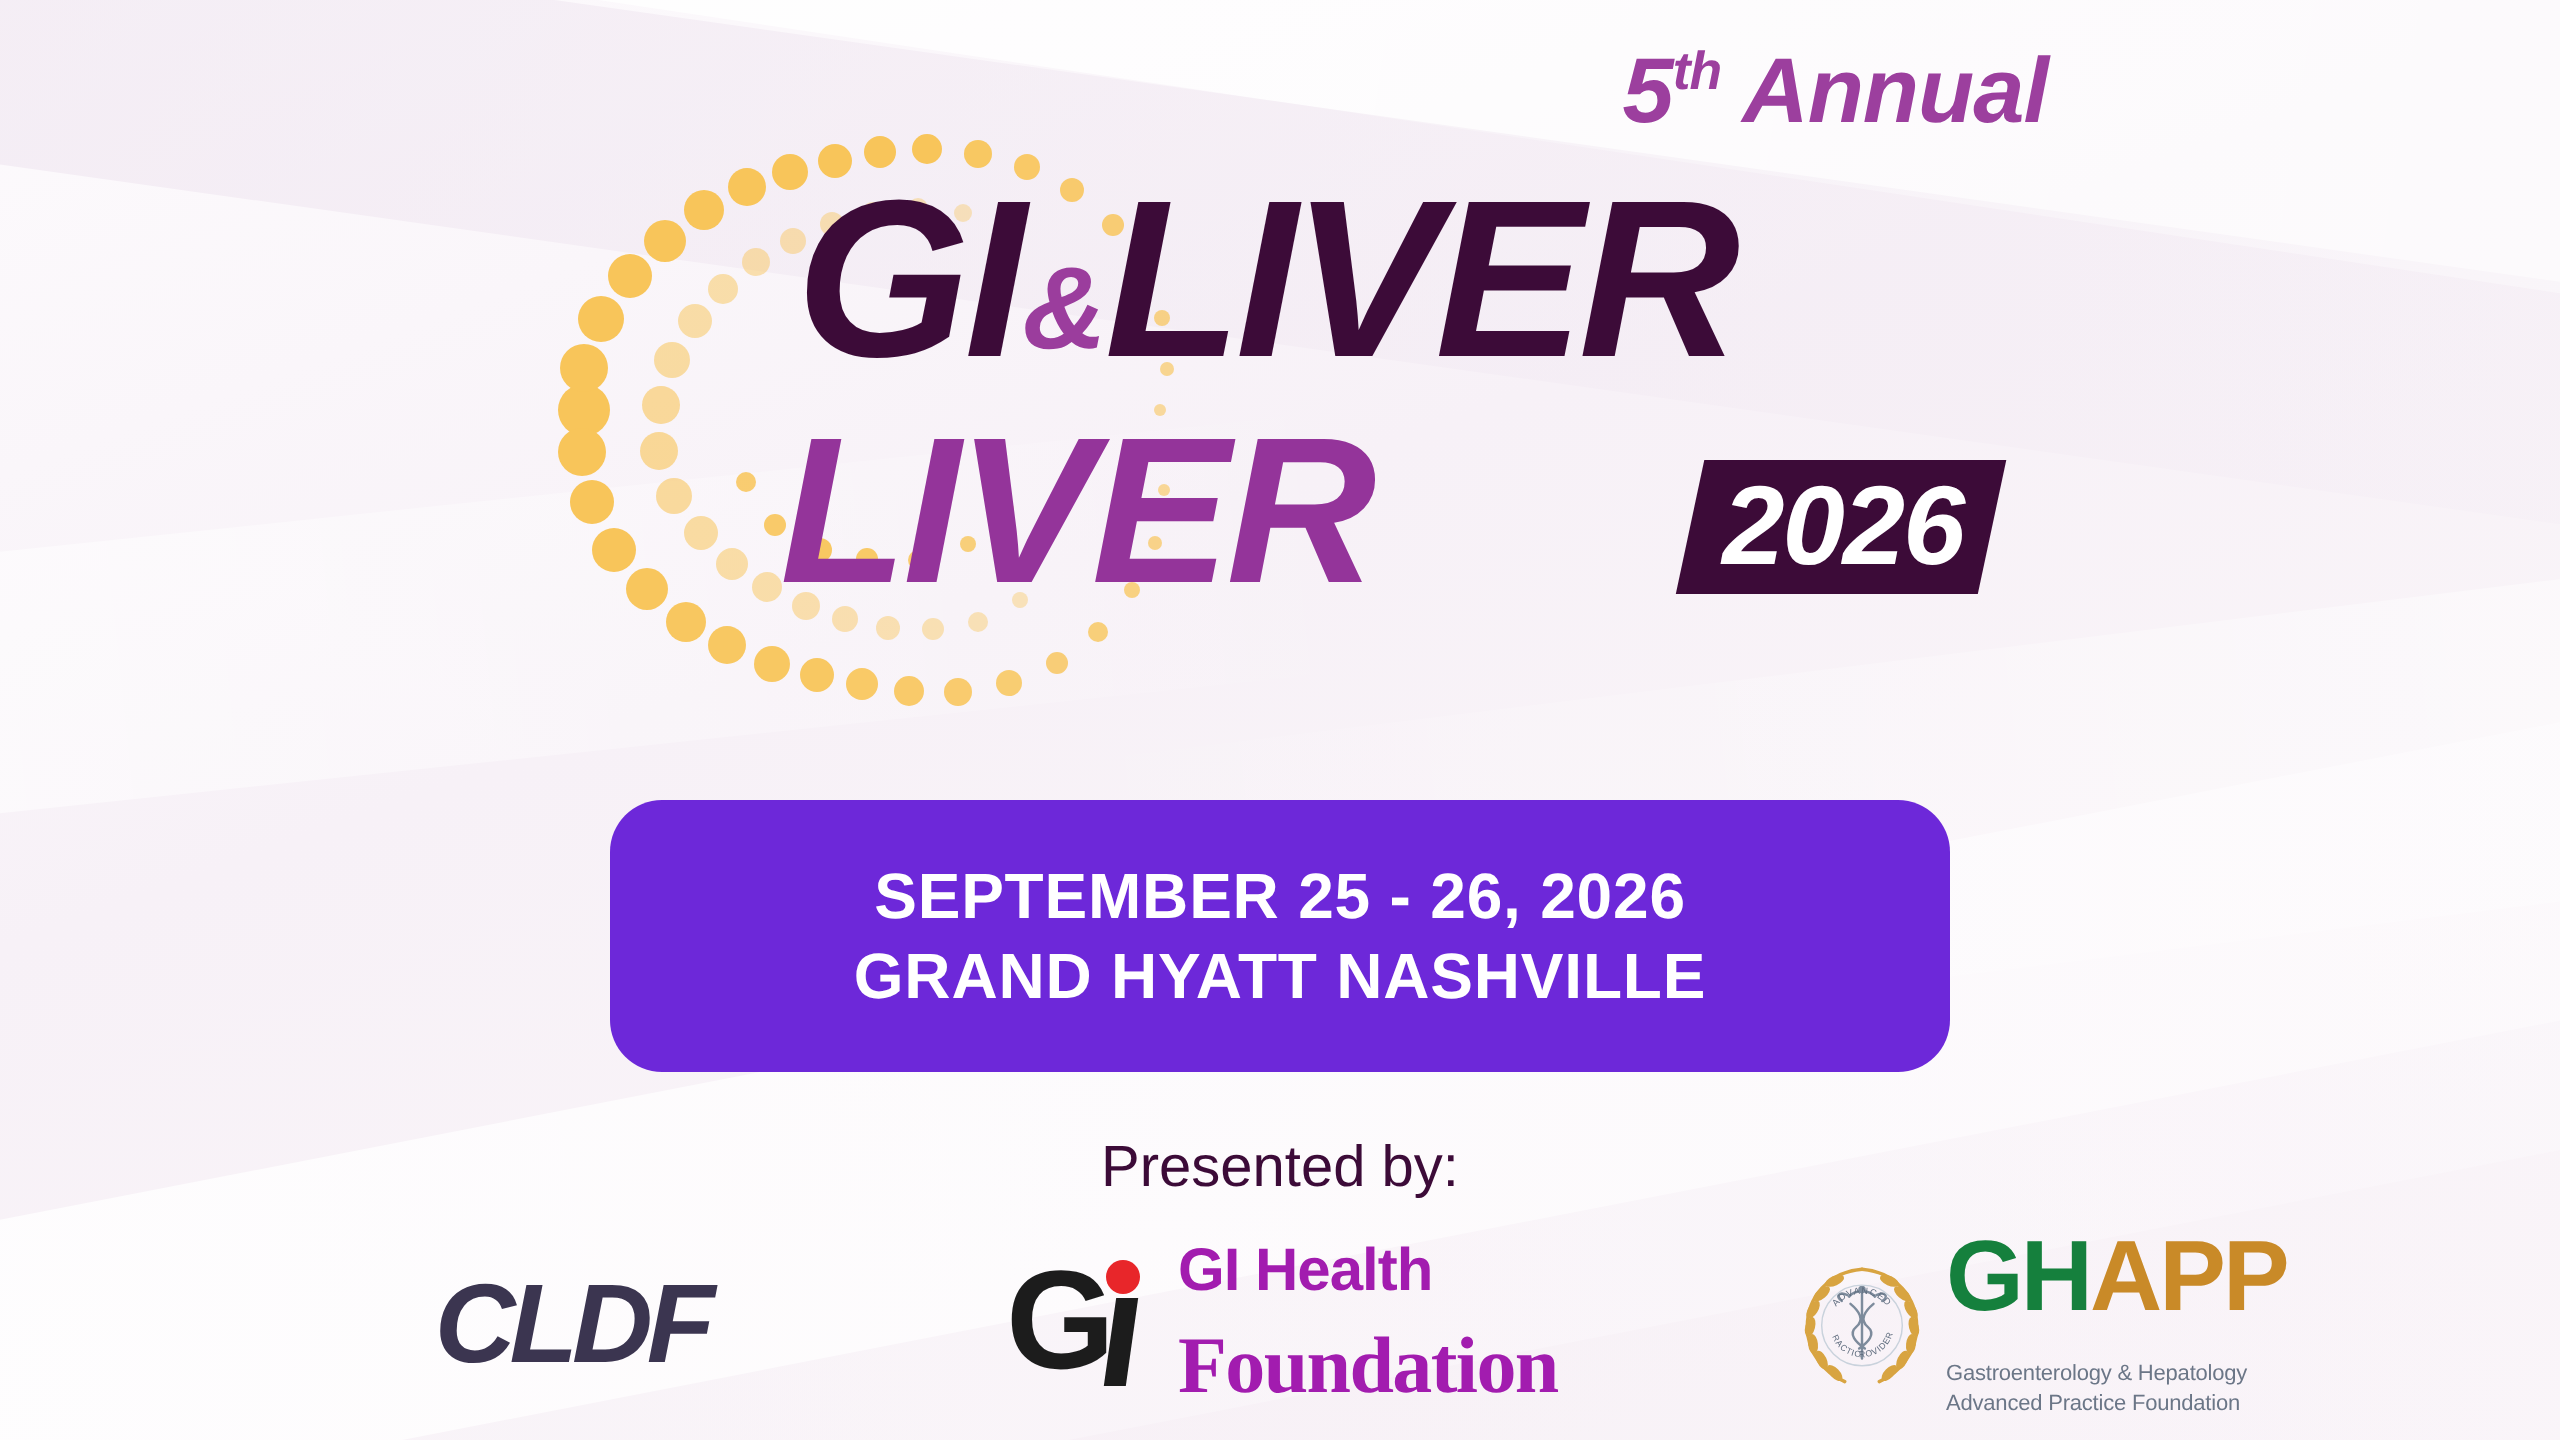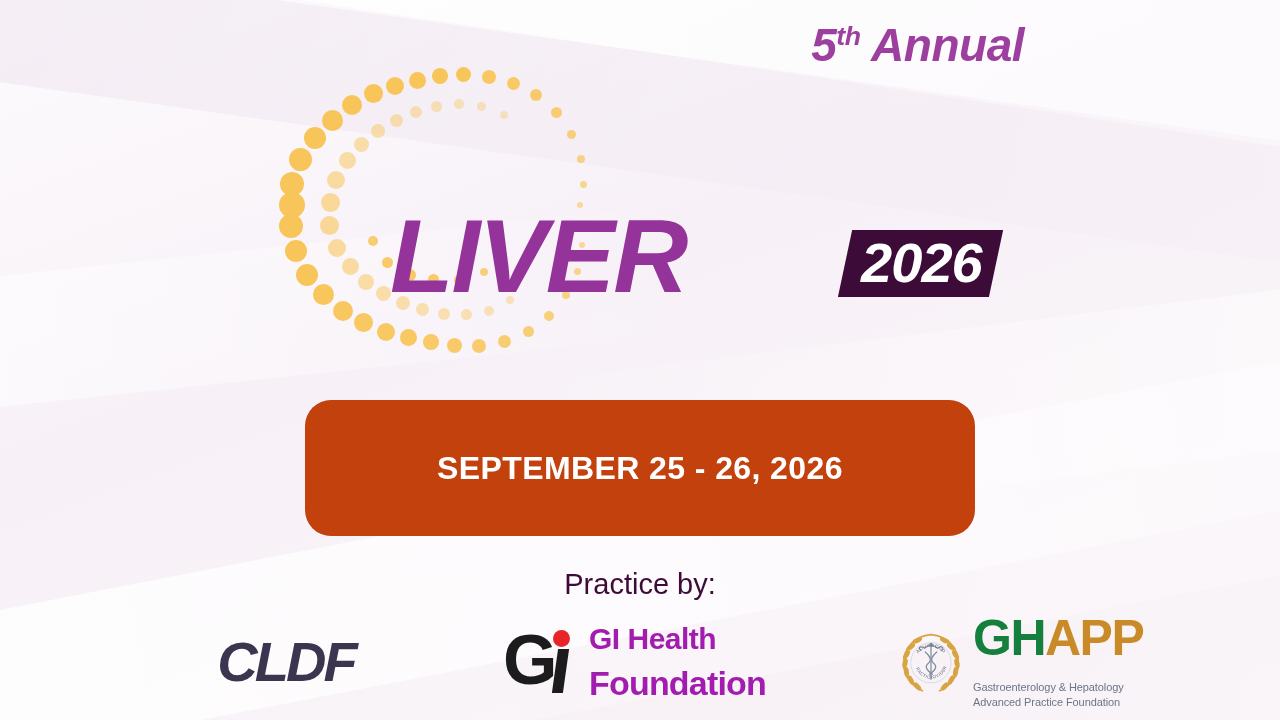--- a/index.html
+++ b/index.html
@@ -137,21 +137,21 @@
     font-style: italic;
     letter-spacing: -1px;
     line-height: 1.04;
   }
 
   
   #date-banner {
     position: absolute;
     left: 305px; top: 400px;
     width: 670px; height: 136px;
-    background: #c2410c;
+    background: #6d28d9;
     border-radius: 26px;
     display: flex;
     flex-direction: column;
     align-items: center;
     justify-content: center;
     gap: 3px;
   }
   #date-banner .line {
     color: #ffffff;
     font-size: 32px;
@@ -223,21 +223,21 @@
     position: absolute; left: 50px; top: 1px;
     width: 17px; height: 17px; border-radius: 50%;
     background: #e8262a;
   }
   #sponsor-gihf .words {
     color: #a21caf;
     font-weight: 700;
     line-height: 1.0;
   }
   #sponsor-gihf .w1 { font-size: 30px; letter-spacing: -0.5px; }
-  #sponsor-gihf .w2 { font-size: 34px; letter-spacing: -0.8px; margin-top: 12px; }
+  #sponsor-gihf .w2 { font-size: 40px; letter-spacing: -0.8px; margin-top: 12px; font-family: Liberation Serif, serif; }
 
   
   #sponsor-ghapp {
     width: 260px;
     display: flex; align-items: center; gap: 6px;
   }
   #ghapp-emblem { width: 72px; height: 72px; flex: none; }
   #ghapp-text { line-height: 1; }
   #ghapp-text .mark {
     font-size: 50px; font-weight: 700; letter-spacing: -1.5px; line-height: 0.92;
@@ -332,33 +332,37 @@
       <span class="dot" style="width: 10px; height: 10px; left: 117.933px; top: 216.274px; background: rgb(248, 197, 90); opacity: 0.86;"></span>
       <span class="dot" style="width: 7px; height: 7px; left: 250.394px; top: 231.239px; background: rgb(248, 197, 90); opacity: 0.7;"></span>
     </div>
 
   <div id="logo-block">
     <div id="annual-line">
       <span>5</span><span class="ord">th</span>
       <span>Annual</span>
     </div>
 
+    <div id="title-line1">
+      <span>GI</span><span class="amp">&amp;</span><span>LIVER</span>
+    </div>
 
     <div id="title-line2">LIVER</div>
 
     <div id="year-badge">
       <span class="yr">2026</span>
     </div>
   </div>
 
   <div id="date-banner">
     <div class="line">SEPTEMBER 25 - 26, 2026</div>
+    <div class="line">GRAND HYATT NASHVILLE</div>
   </div>
 
-  <div id="presented-by">Practice by:</div>
+  <div id="presented-by">Presented by:</div>
 
   <div id="sponsor-row">
 
     <div class="sponsor" id="sponsor-cldf">
       <div class="mark">CLDF</div>
     </div>
 
     <div class="sponsor" id="sponsor-gihf">
       <div id="gihf-mark">
         <span class="g-letter">G</span>

